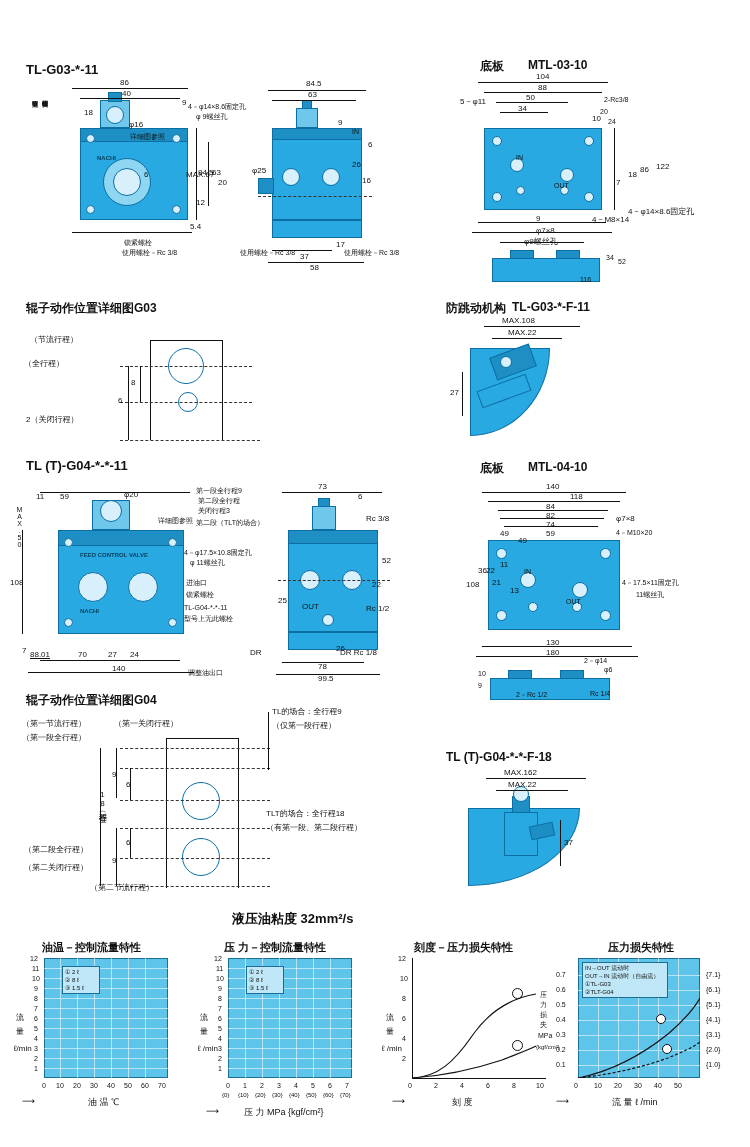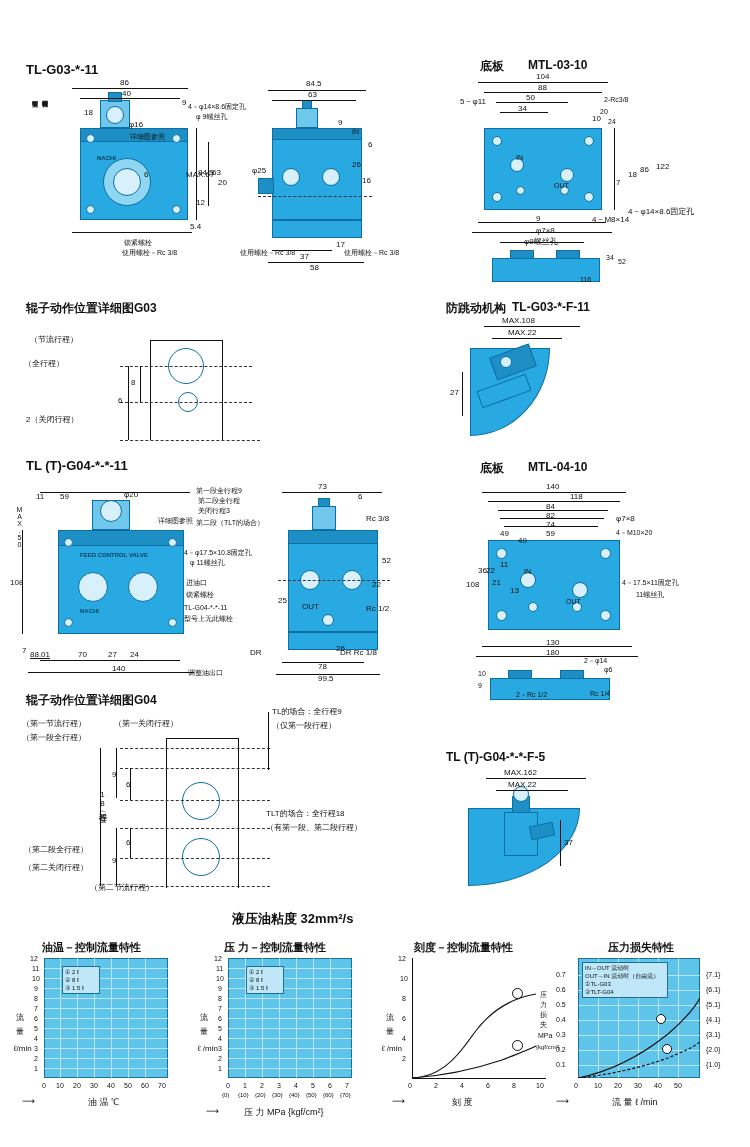--- a/index.html
+++ b/index.html
@@ -426,21 +426,21 @@
   <div class="lbl s8" style="left:114px; top:718px;">（第一关闭行程）</div>
   <div class="lbl s8" style="left:22px; top:732px;">（第一段全行程）</div>
   <div class="lbl s8" style="left:24px; top:844px;">（第二段全行程）</div>
   <div class="lbl s8" style="left:24px; top:862px;">（第二关闭行程）</div>
   <div class="lbl s8" style="left:90px; top:882px;">（第二节流行程）</div>
   <div class="lbl s8" style="left:272px; top:706px;">TL的场合：全行程9</div>
   <div class="lbl s8" style="left:272px; top:720px;">（仅第一段行程）</div>
   <div class="lbl s8" style="left:266px; top:808px;">TLT的场合：全行程18</div>
   <div class="lbl s8" style="left:266px; top:822px;">（有第一段、第二段行程）</div>
 
-  <div class="lbl b s12" style="left:446px; top:750px;">TL (T)-G04-*-*-F-5</div>
+  <div class="lbl b s12" style="left:446px; top:750px;">TL (T)-G04-*-*-F-18</div>
   <div>
     <div class="fan" style="left:468px; top:808px; width:112px; height:78px; border-radius:0 0 100% 0;"></div>
     <div class="blk dk" style="left:512px; top:796px; width:18px; height:18px;"></div>
     <div class="circ w" style="left:513px; top:786px; width:16px; height:16px;"></div>
     <div class="blk" style="left:504px; top:812px; width:34px; height:44px;"></div>
     <div class="blk dk" style="left:530px; top:824px; width:24px; height:14px; transform:rotate(-12deg);"></div>
     <div class="ln hln" style="left:486px; top:778px; width:100px;"></div>
     <div class="ln hln" style="left:496px; top:790px; width:72px;"></div>
     <div class="ln vln" style="left:560px; top:820px; height:46px;"></div>
   </div>
@@ -565,21 +565,21 @@
     <div class="axis-num" style="left:255px; top:1092px; font-size:6px;">{20}</div>
     <div class="axis-num" style="left:272px; top:1092px; font-size:6px;">{30}</div>
     <div class="axis-num" style="left:289px; top:1092px; font-size:6px;">{40}</div>
     <div class="axis-num" style="left:306px; top:1092px; font-size:6px;">{50}</div>
     <div class="axis-num" style="left:323px; top:1092px; font-size:6px;">{60}</div>
     <div class="axis-num" style="left:340px; top:1092px; font-size:6px;">{70}</div>
   </div>
   <div class="lbl s9" style="left:206px; top:1106px;">⟶</div>
   <div class="lbl s9" style="left:244px; top:1106px;">压 力  MPa {kgf/cm²}</div>
 
-  <div class="chart-title" style="left:414px; top:940px;">刻度－控制流量特性</div>
+  <div class="chart-title" style="left:414px; top:940px;">刻度－压力损失特性</div>
   <div>
     <div class="ln vln" style="left:412px; top:958px; height:120px;"></div>
     <div class="ln hln" style="left:412px; top:1078px; width:134px;"></div>
     <svg style="position:absolute; left:412px; top:958px;" width="136" height="122">
       <path d="M0,120 C26,119 42,104 60,78 C78,52 100,40 124,36" fill="none" stroke="#111" stroke-width="1.2"></path>
       <path d="M0,120 C30,118 60,112 90,102 C105,96 116,92 124,88" fill="none" stroke="#111" stroke-width="1.2"></path>
     </svg>
     <div class="circ" style="left:512px; top:988px; width:11px; height:11px; background:#fff; border-color:#111;"></div>
     <div class="circ" style="left:512px; top:1040px; width:11px; height:11px; background:#fff; border-color:#111;"></div>
   </div>

